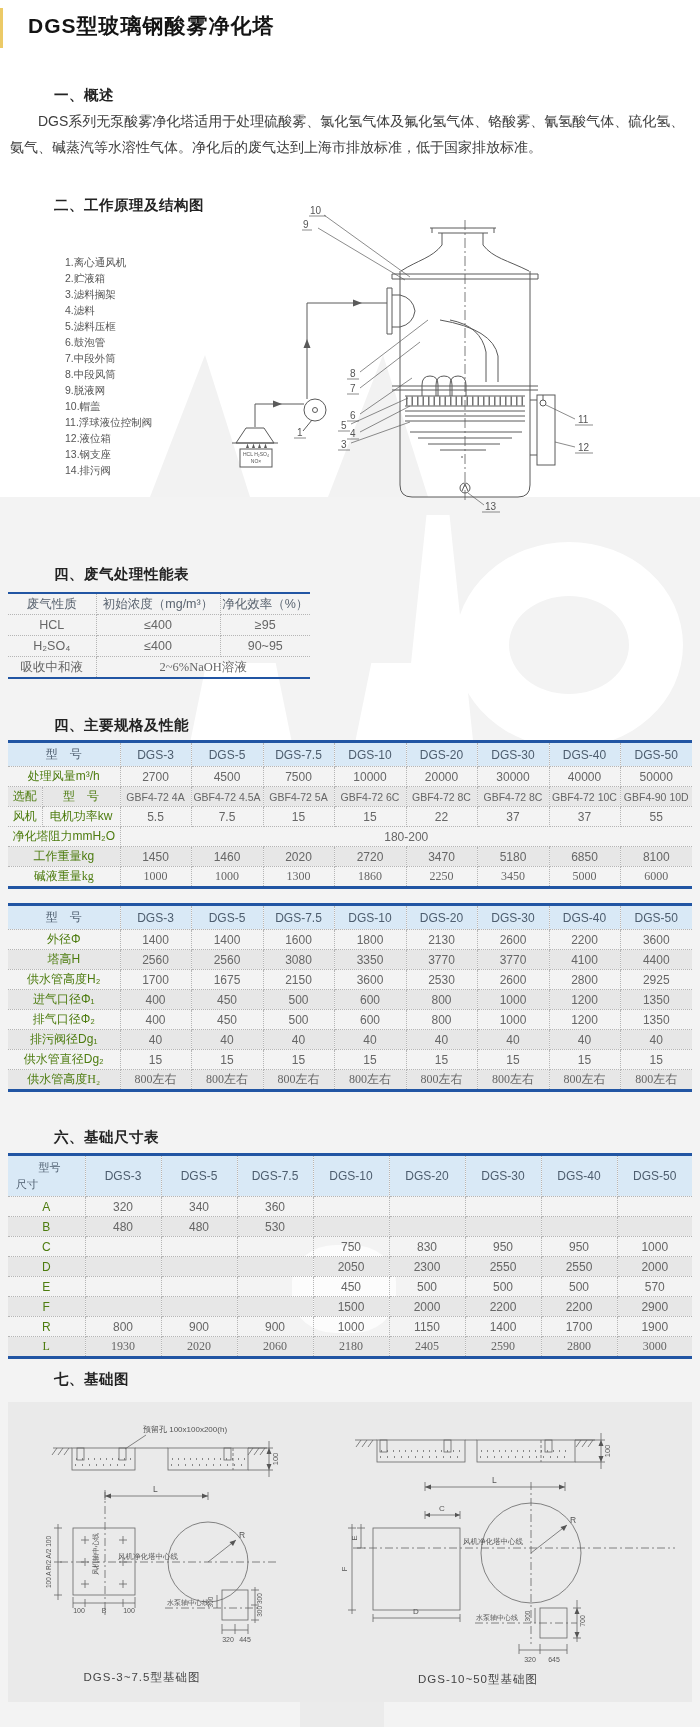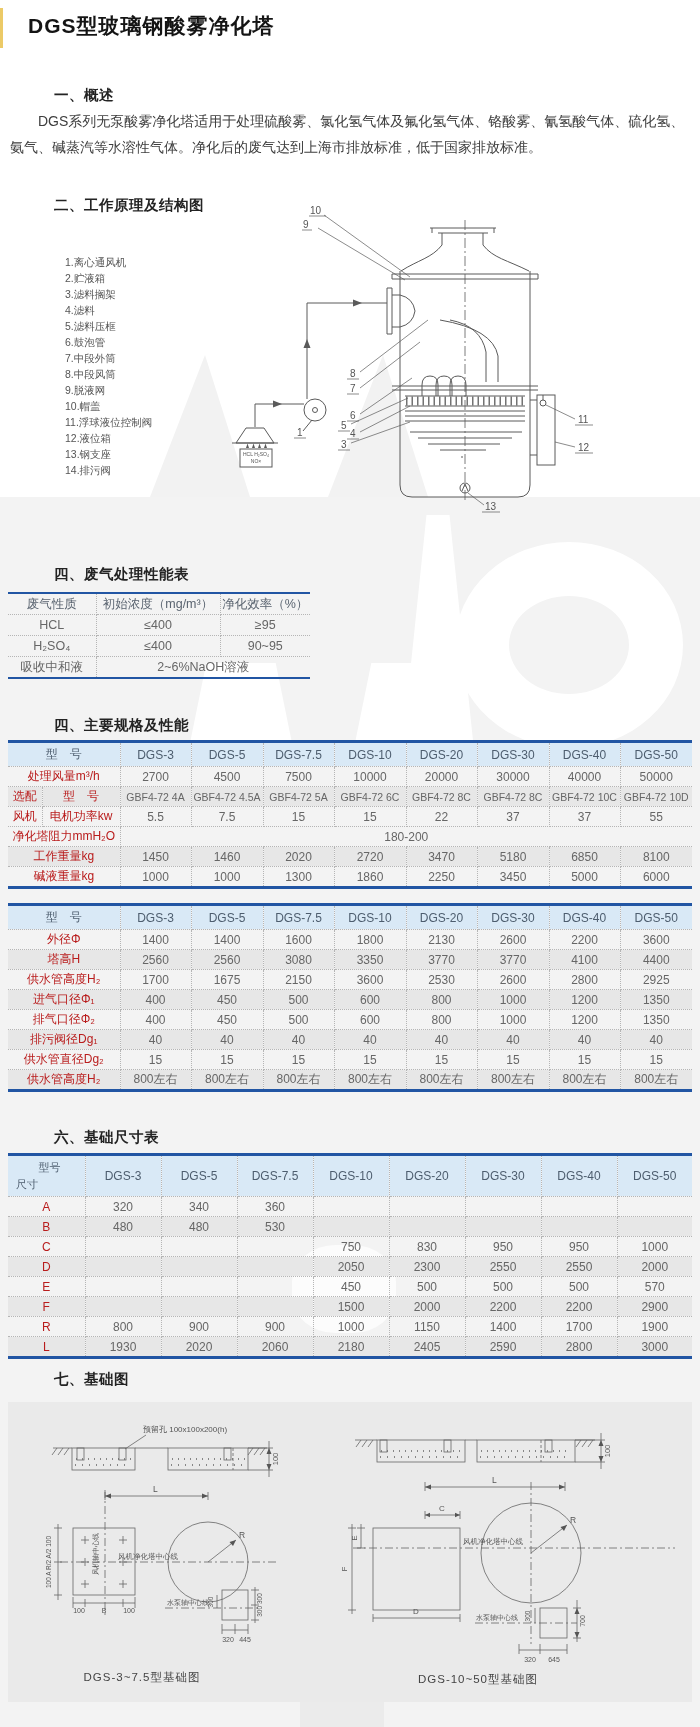--- a/index.html
+++ b/index.html
@@ -21,25 +21,25 @@
   .accent{left:0;top:8px;width:3px;height:40px;background:#ecca67;}
   .doc-title{left:28px;top:12px;font-size:21px;font-weight:bold;color:#141414;letter-spacing:1px;}
   .h2{font-size:14.5px;font-weight:bold;color:#232323;letter-spacing:.5px;margin-left:44px;}
   .para{left:10px;top:108px;width:682px;font-size:14px;color:#3d3d3d;line-height:26px;text-indent:2em;}
   
   table{border-collapse:collapse;table-layout:fixed;}
   .dtab{font-size:12px;color:#666;border-top:3px solid #2155a3;border-bottom:3px solid #2155a3;}
   .dtab td{border-right:1px dotted #b5b5b5;border-bottom:1px dotted #b5b5b5;text-align:center;
            padding:0;height:19px;overflow:hidden;white-space:nowrap;}
   .dtab tr td:last-child{border-right:none;}
-  .dtab tr:last-child td{border-bottom:none;}
+  .dtab tr:last-child td{border-bottom:none;font-family:Liberation Serif, serif;}
   .hd td{background:#d9e9f6;color:#4d5d6e;height:23px;}
   .g td{background:#e7e7e7;}
   .w td{background:transparent;}
-  .lbl{color:#b91c1c;}
+  .lbl{color:#4d7c0f;}
   .sm{font-size:10.5px;}
   #perf-table{border-top-width:2px;border-bottom-width:2px;font-size:12.5px;}
   #perf-table td{height:20px;}
   #perf-table .hd td{background:transparent;color:#5a6470;}
   
   .corner{position:relative;background:#d9e9f6;
           background-image:linear-gradient(to bottom right,transparent 49.5%,#8fa3b8 49.5%,#8fa3b8 50.6%,transparent 50.6%);}
   .corner span{position:absolute;font-size:11px;color:#4d5d6e;}
   .corner .tr{top:4px;right:24px;} .corner .bl{bottom:4px;left:8px;}
   .panel{left:8px;top:1402px;width:684px;height:300px;background:#eaeaea;}
@@ -235,21 +235,21 @@
     <tr class="g">
       <td class="lbl">选配</td>
       <td class="lbl">型　号</td>
       <td class="sm">GBF4-72 4A</td>
       <td class="sm">GBF4-72 4.5A</td>
       <td class="sm">GBF4-72 5A</td>
       <td class="sm">GBF4-72 6C</td>
       <td class="sm">GBF4-72 8C</td>
       <td class="sm">GBF4-72 8C</td>
       <td class="sm">GBF4-72 10C</td>
-      <td class="sm">GBF4-72 10D</td>
+      <td class="sm">GBF4-90 10D</td>
     </tr>
     <tr class="w">
       <td class="lbl">风机</td>
       <td class="lbl">电机功率kw</td>
       <td>5.5</td>
       <td>7.5</td>
       <td>15</td>
       <td>15</td>
       <td>22</td>
       <td>37</td>

